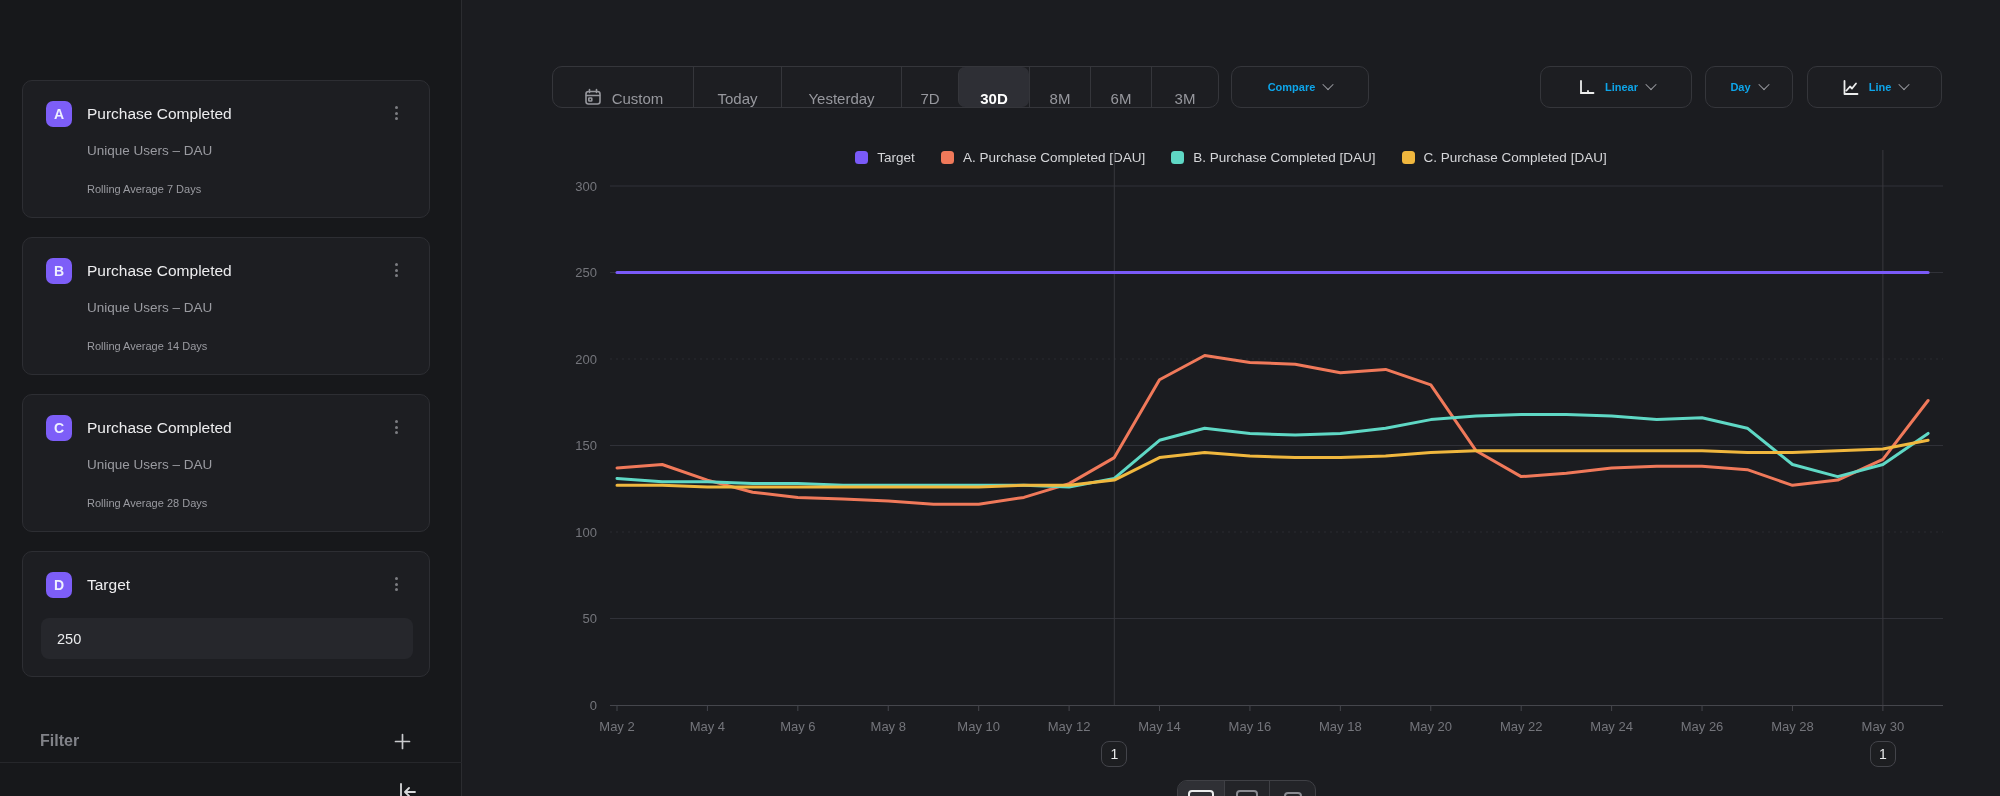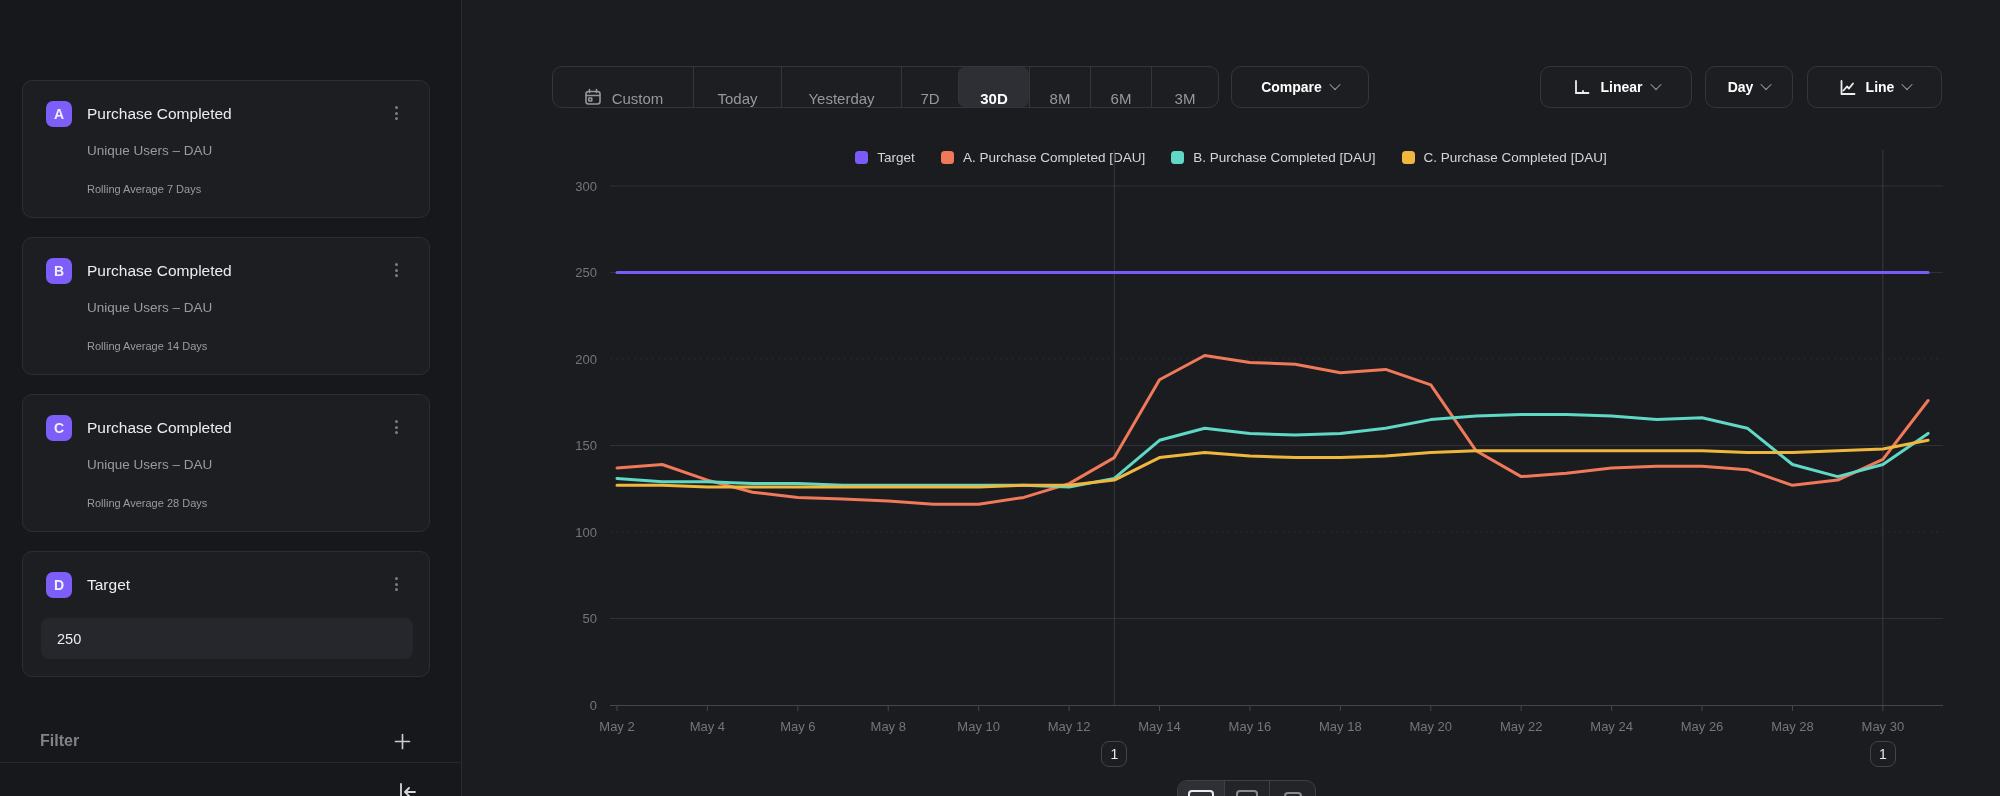--- a/index.html
+++ b/index.html
@@ -36,21 +36,21 @@
     font-family:"Liberation Sans",sans-serif; font-size:14.5px; color:#e9eaec; outline:none; }
   .filter-row { position:absolute; left:40px; top:730px; width:372px; height:22px;
     display:flex; justify-content:space-between; align-items:center; }
   .filter-label { font-size:16px; font-weight:700; color:#818288; }
   .sidebar-divider { position:absolute; left:0; top:762px; width:462px; height:1px; background:#26272b; }
   .collapse-btn { position:absolute; left:396px; top:780px; width:26px; height:26px; cursor:pointer; }
   
   .main { position:absolute; left:462px; top:0; width:1538px; height:796px; }
   .btn { position:absolute; top:66px; height:42px; border:1px solid #35363b; border-radius:10px;
     background:#1d1e22; display:flex; align-items:center; justify-content:center; gap:9px;
-    font-size:14px; font-weight:700; color:#ffffff; cursor:pointer; }
+    font-size:11px; font-weight:700; color:#0ea5e9; cursor:pointer; }
   .range-control { position:absolute; left:90px; top:66px; height:42px;
     border:1px solid #35363b; border-radius:10px; background:#1d1e22; display:flex; overflow:hidden; }
   .range-seg { height:100%; display:flex; align-items:flex-end; justify-content:center; gap:9px;
     font-size:15px; color:#97989e; cursor:pointer; border-left:1px solid #35363b; }
   .range-seg:first-child { border-left:none; }
   .range-seg.selected { background:#2e2f35; color:#ffffff; font-weight:700; border-radius:7px; }
   .chev { width:8px; height:8px; border-right:1.8px solid #9a9ba1; border-bottom:1.8px solid #9a9ba1;
     transform:rotate(45deg) translate(-1px,-1px); margin-top:-3px; }
   
   .legend { position:absolute; left:0; top:150px; width:1538px; display:flex;

